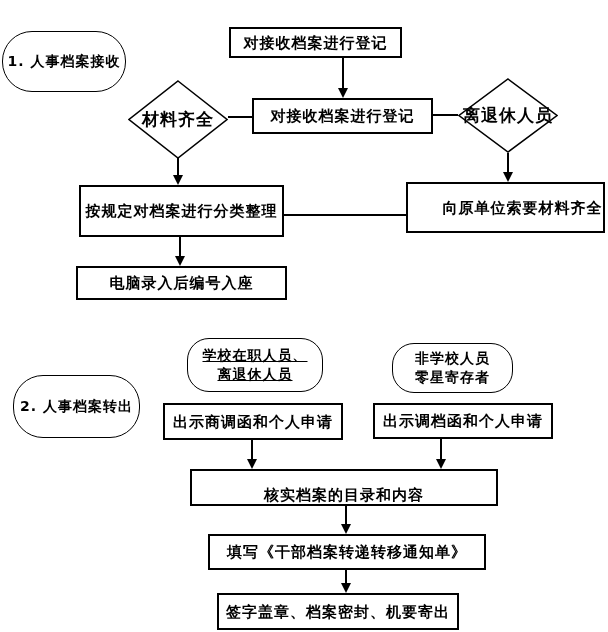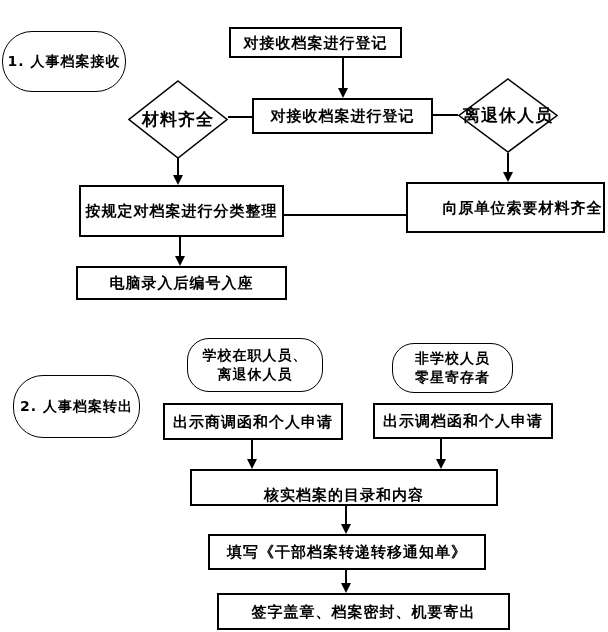--- a/index.html
+++ b/index.html
@@ -117,21 +117,21 @@
   <div class="arrowhead" style="left:175px; top:256px;"></div>
 
   <div class="node rect" style="left:76px; top:266px; width:211px; height:34px;">
     <span>电脑录入后编号入座</span>
   </div>
 
   <div class="node stadium" style="left:13px; top:375px; width:127px; height:63px;">
     <span>2. 人事档案转出</span>
   </div>
 
-  <div class="node terminal" style="left:187px; top:338px; width:136px; height:54px;">
+  <div class="node terminal" style="left:187px; top:338px; width:136px; height:54px;text-decoration:underline;">
     <span>学校在职人员、</span>
     <span>离退休人员</span>
   </div>
 
   <div class="node terminal" style="left:392px; top:343px; width:121px; height:50px;">
     <span>非学校人员</span>
     <span>零星寄存者</span>
   </div>
 
   <div class="node rect" style="left:163px; top:403px; width:180px; height:37px;">
@@ -155,17 +155,17 @@
   <div class="vline" style="left:345px; top:506px; height:18px;"></div>
   <div class="arrowhead" style="left:341px; top:524px;"></div>
 
   <div class="node rect" style="left:208px; top:534px; width:278px; height:36px;">
     <span>填写《干部档案转递转移通知单》</span>
   </div>
 
   <div class="vline" style="left:345px; top:570px; height:13px;"></div>
   <div class="arrowhead" style="left:341px; top:583px;"></div>
 
-  <div class="node rect" style="left:217px; top:593px; width:293px; height:37px;">
+  <div class="node rect" style="left:217px; top:593px; width:242px; height:37px;">
     <span>签字盖章、档案密封、机要寄出</span>
   </div>
 
 </div>
 
 </body></html>

